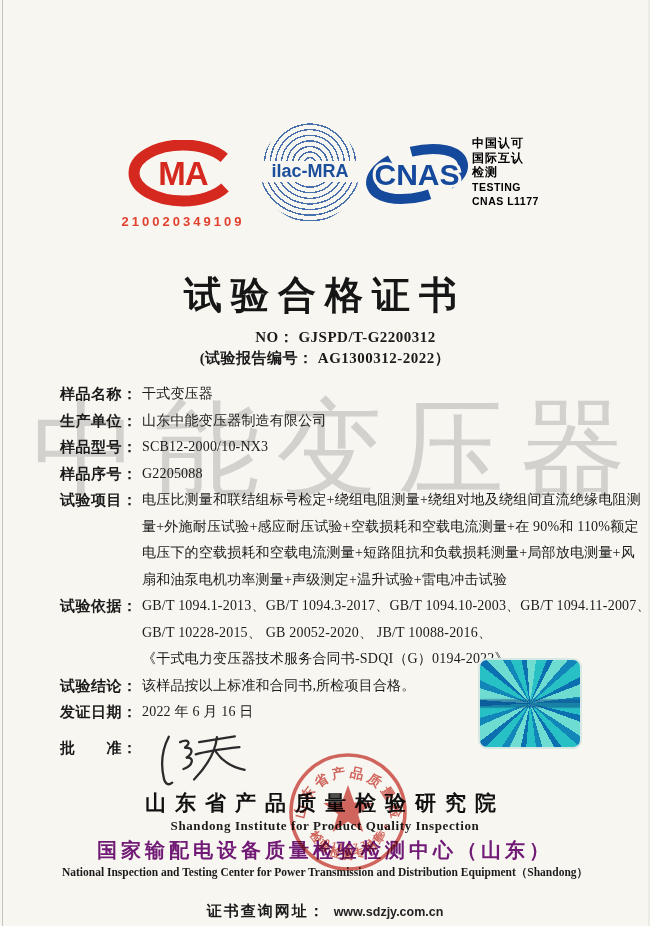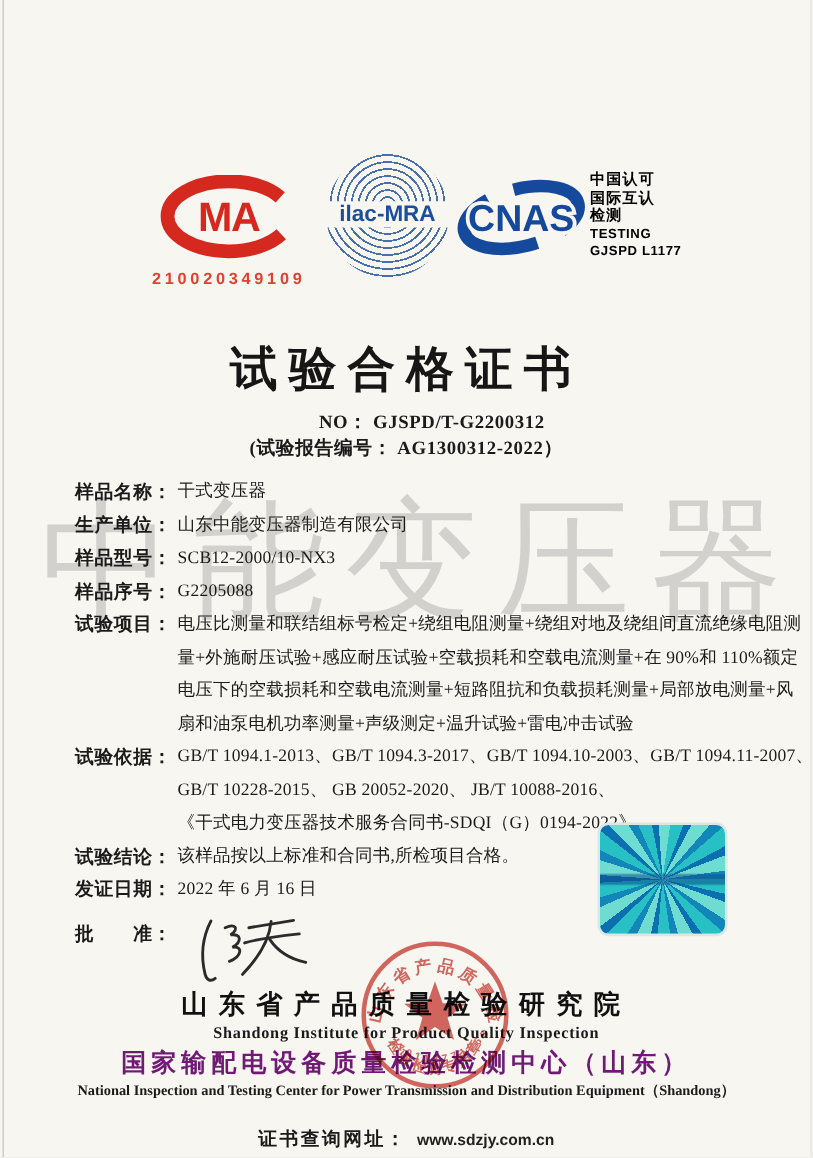--- a/index.html
+++ b/index.html
@@ -101,21 +101,21 @@
         <ellipse cx="53" cy="36" rx="47" ry="23" fill="none" stroke="#14499b" stroke-width="10" stroke-dasharray="98 22 98 22" stroke-dashoffset="-49"></ellipse>
       </g>
       <text x="53" y="47" text-anchor="middle" font-family="Liberation Sans, sans-serif" font-weight="bold" font-size="30" fill="#14499b" stroke="#f8f6f1" stroke-width="6" paint-order="stroke" letter-spacing="0">CNAS</text>
     </svg>
 
     <div class="cnas-caption">
       <div class="cn">中国认可</div>
       <div class="cn">国际互认</div>
       <div class="cn">检测</div>
       <div class="en">TESTING</div>
-      <div class="en">GJSPD L1177</div>
+      <div class="en">CNAS L1177</div>
     </div>
   </div>
 
   <div class="content">
     <div class="title">试验合格证书</div>
     <div class="no-line">NO： GJSPD/T-G2200312</div>
     <div class="report-line">(试验报告编号： AG1300312-2022）</div>
 
     <div class="fields">
 

